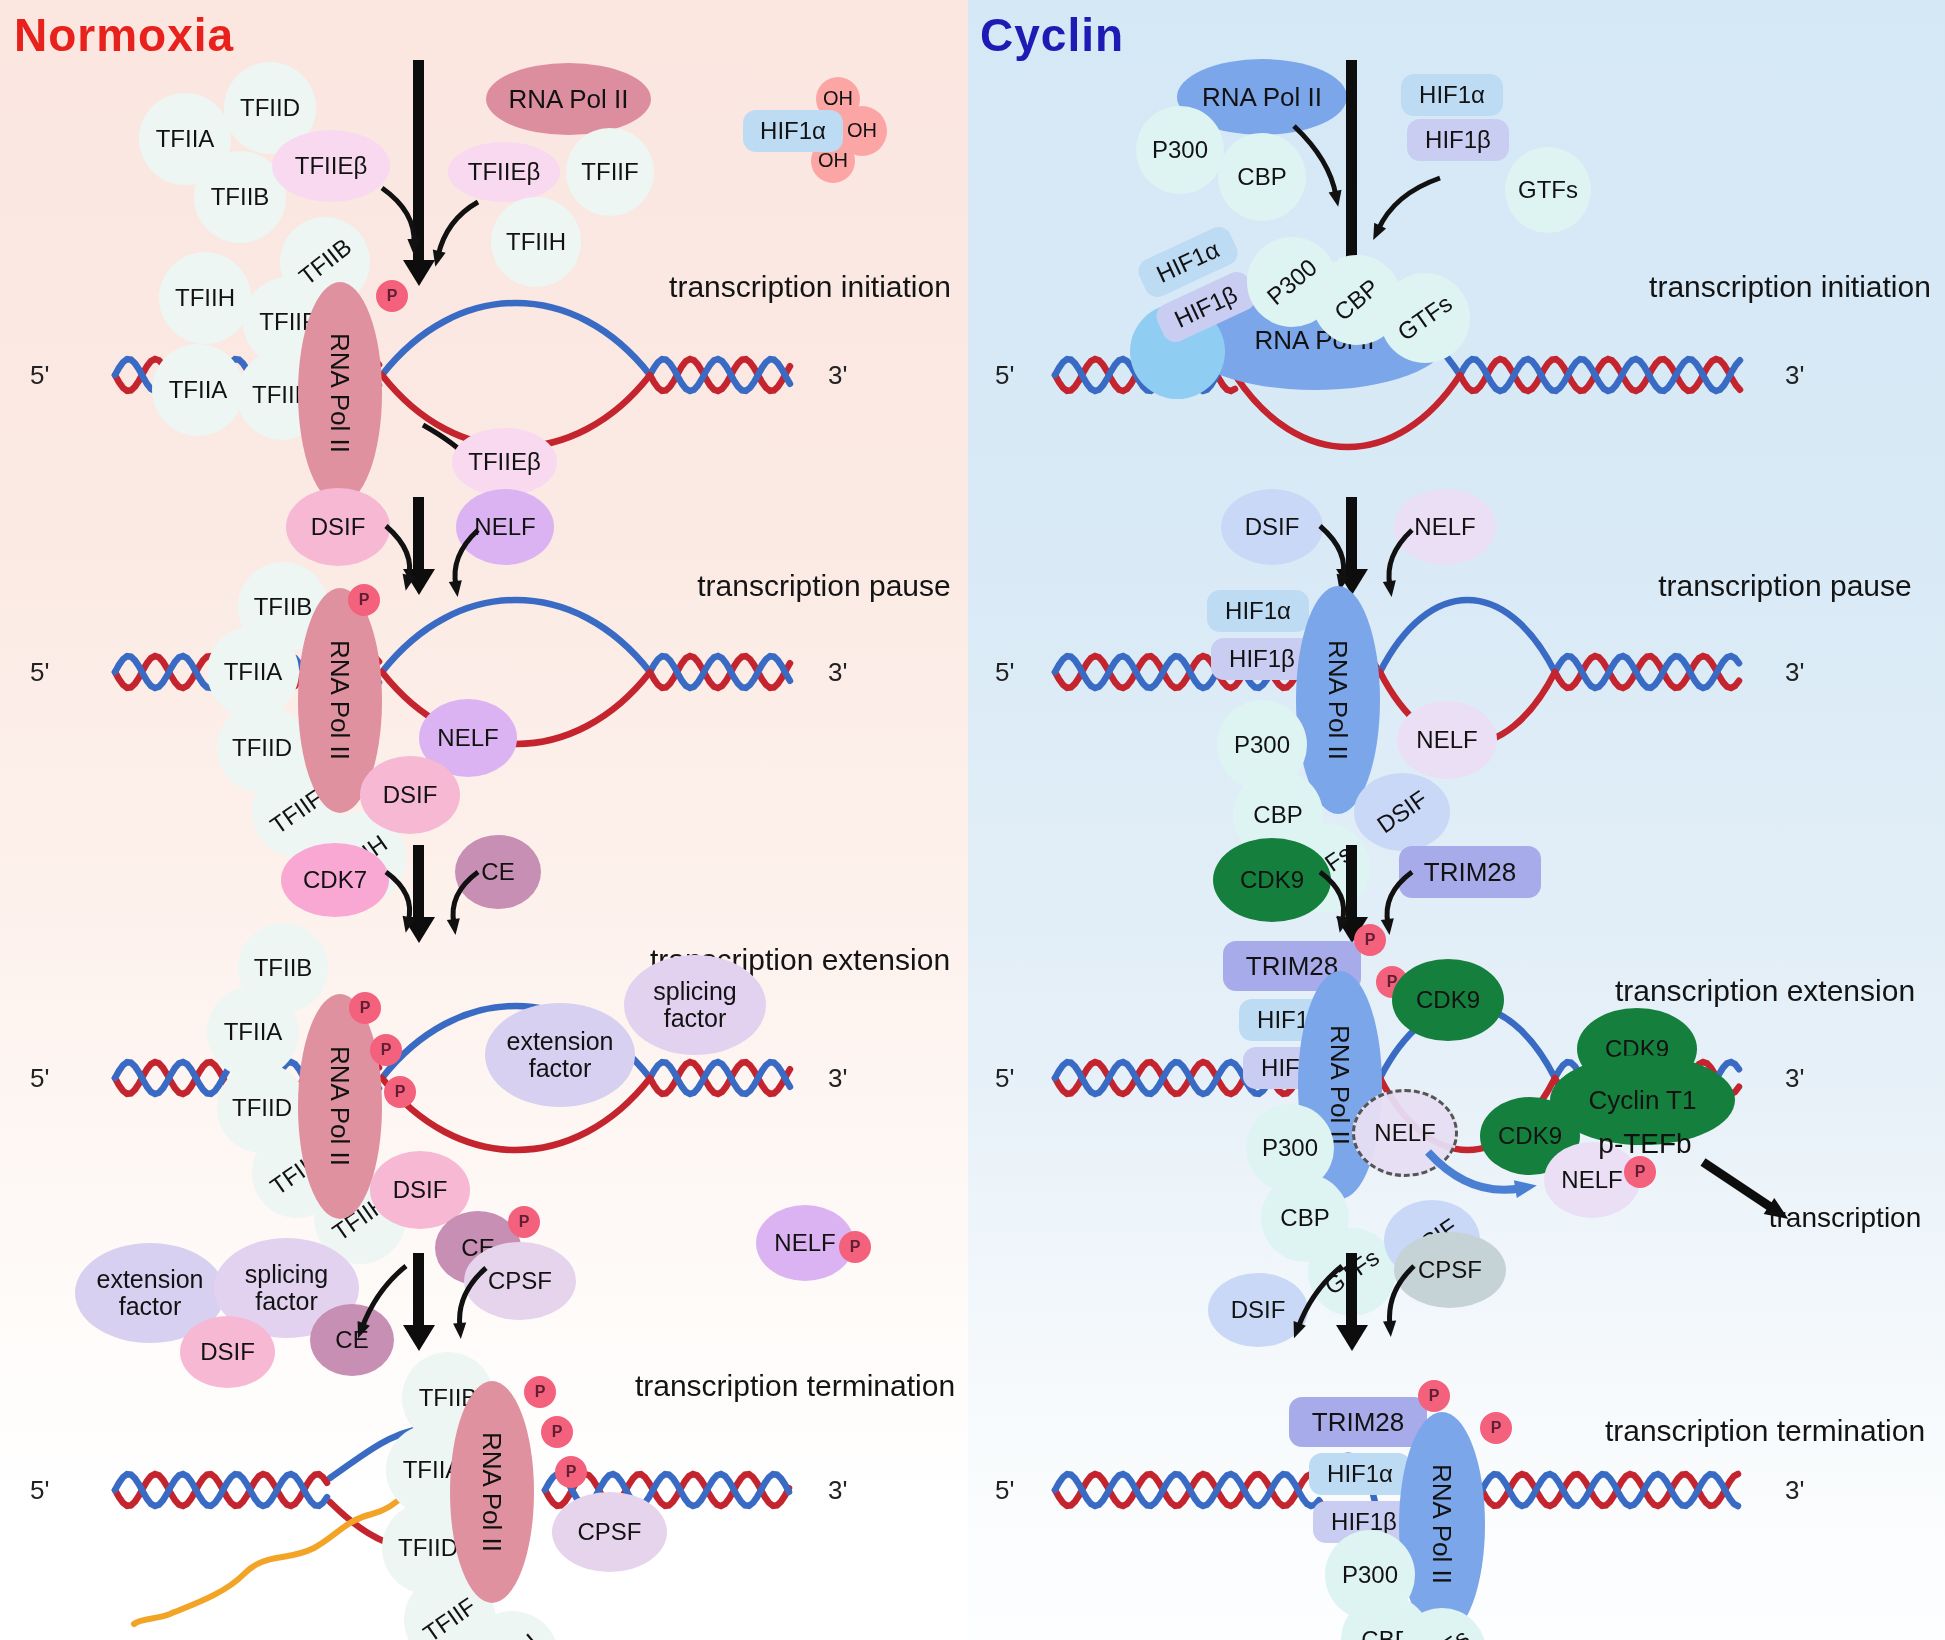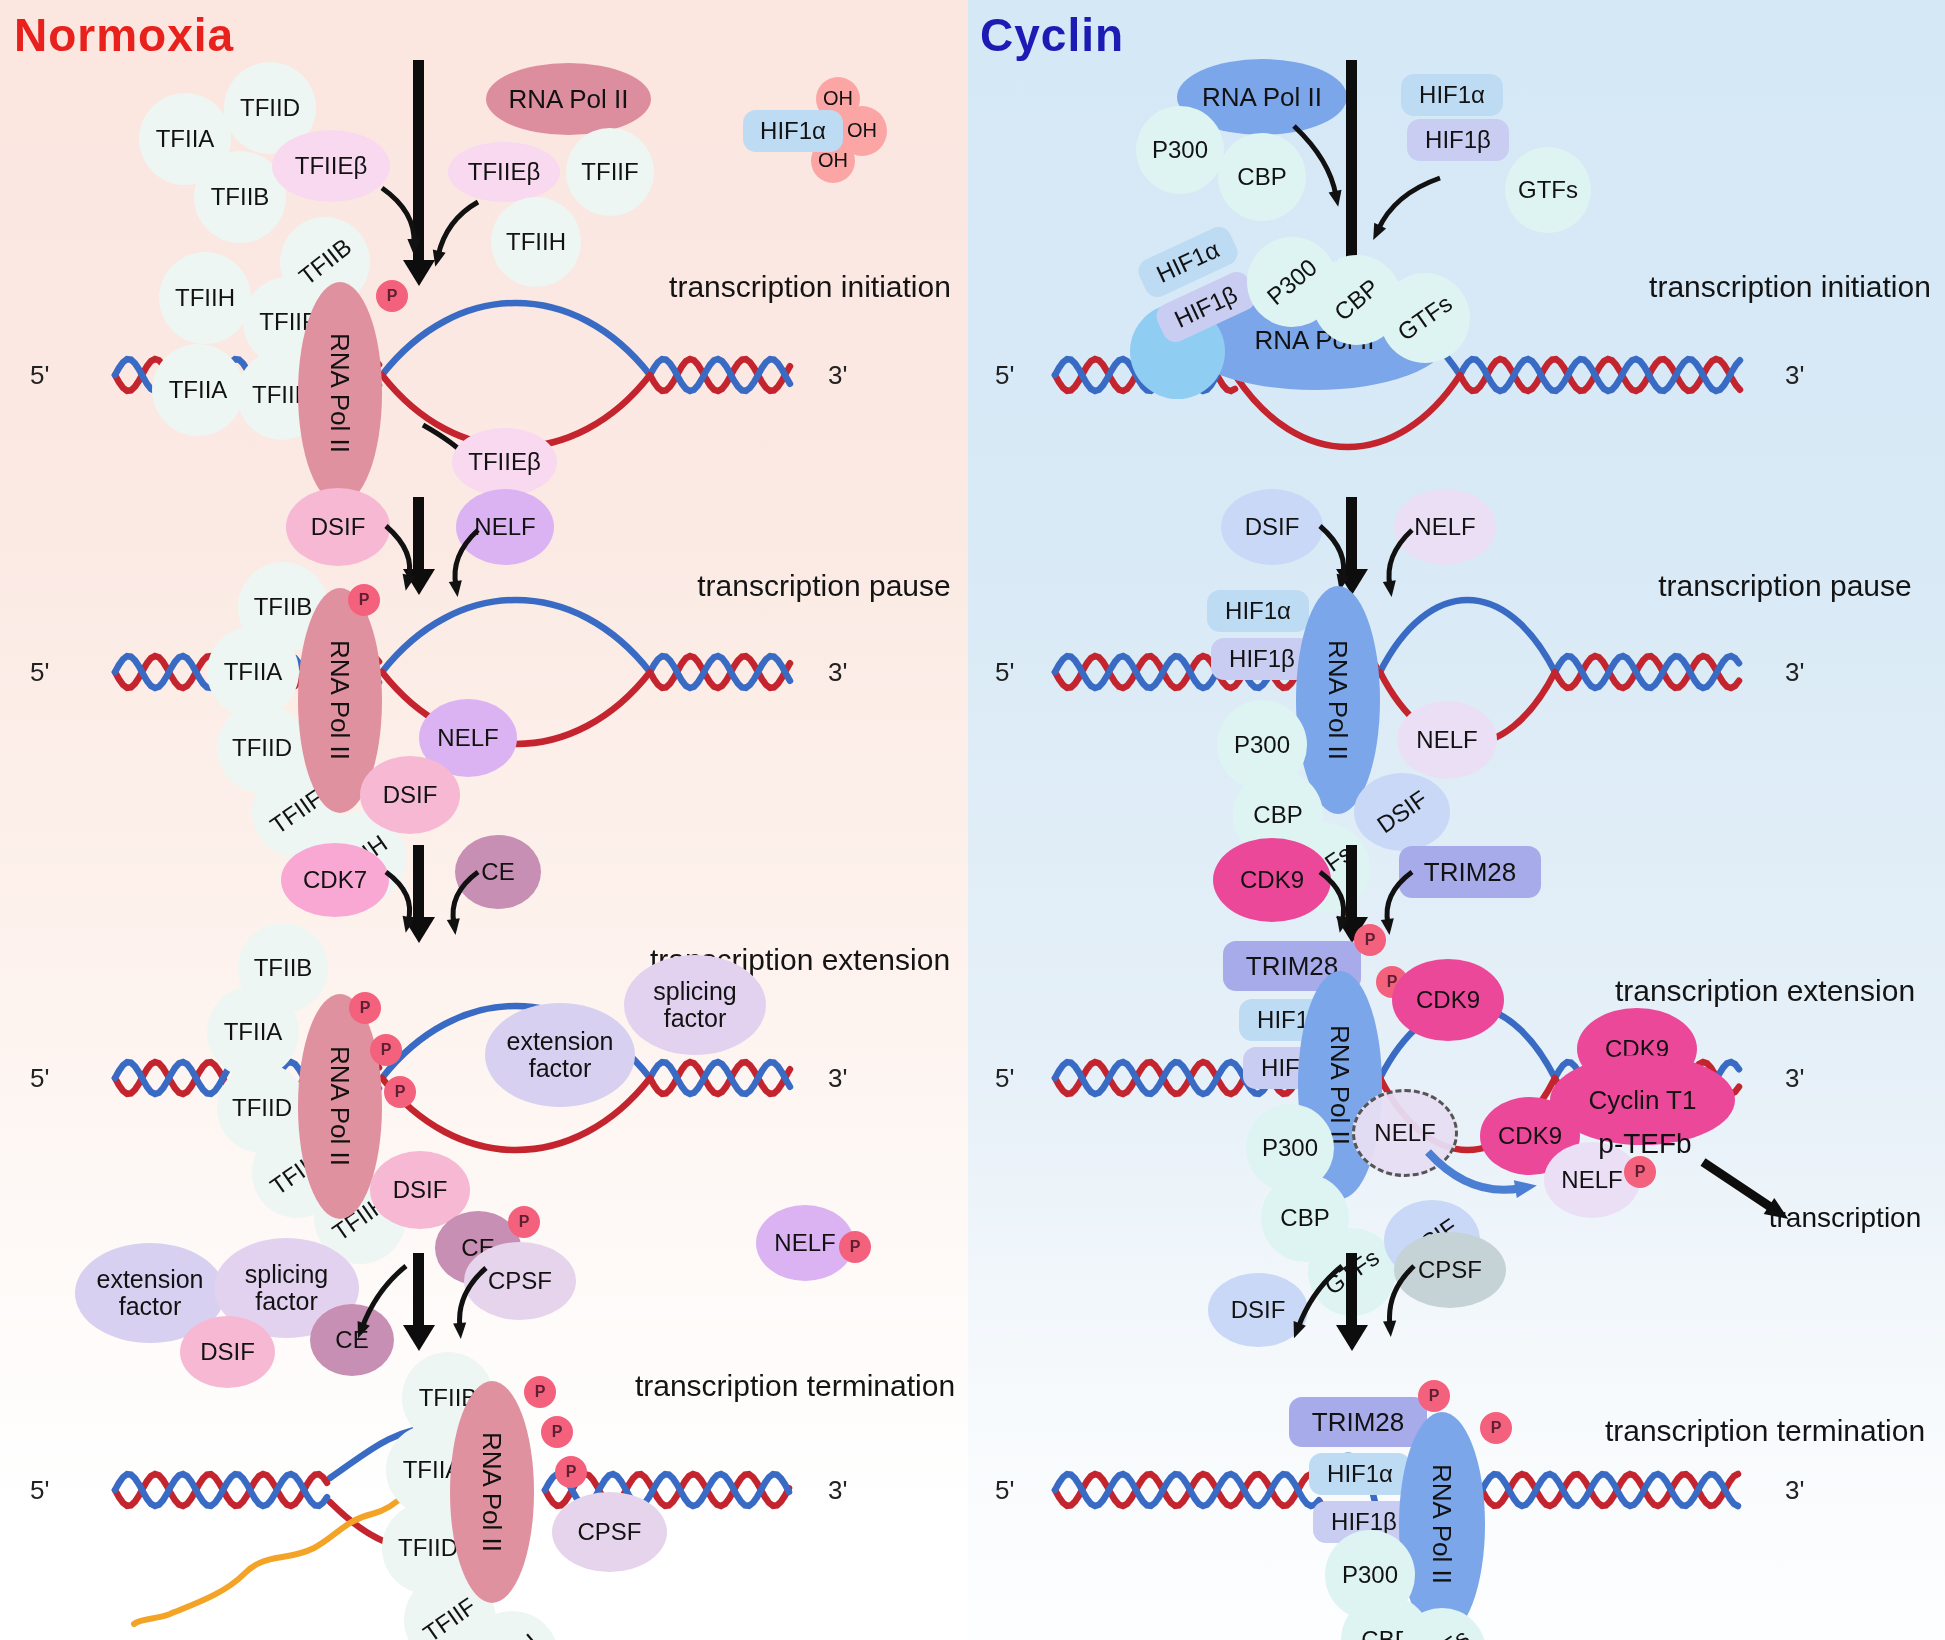--- a/index.html
+++ b/index.html
@@ -26,21 +26,21 @@
   .lav{background:#d8d0f0;}
   .lav2{background:#e2d2f0;}
   .cpsfL{background:#e6d4ec;}
   .blueP{background:#7ba6ea;}
   .skyc{background:#8fcdf2;}
   .h1a{background:#bedbf4;}
   .h1b{background:#c9cdf2;}
   .cyp{background:#def4f2;}
   .periw{background:#c9d8f7;}
   .nelfR{background:#ebdff5;}
-  .cdk9c{background:#ec4899;}
+  .cdk9c{background:#15803d;}
   .trimc{background:#a8abe9;}
   .cpsfR{background:#c6d3d6;}
   .ohc{background:#fca5a5;font-size:20px;}
   .pb{position:absolute;border-radius:50%;background:#f4617c;color:#5f1f33;
       display:flex;align-items:center;justify-content:center;font-size:16px;font-weight:bold;width:32px;height:32px;}
   .vtext{transform:rotate(90deg);white-space:nowrap;font-size:26px;}
   .prime{position:absolute;font-size:26px;color:#222;}
   .varrow{position:absolute;width:11px;background:#0d0d0d;}
   .varrow::after{content:"";position:absolute;left:50%;transform:translateX(-50%);top:100%;
       width:0;height:0;border:16px solid transparent;border-bottom:0;border-top:26px solid #0d0d0d;}

